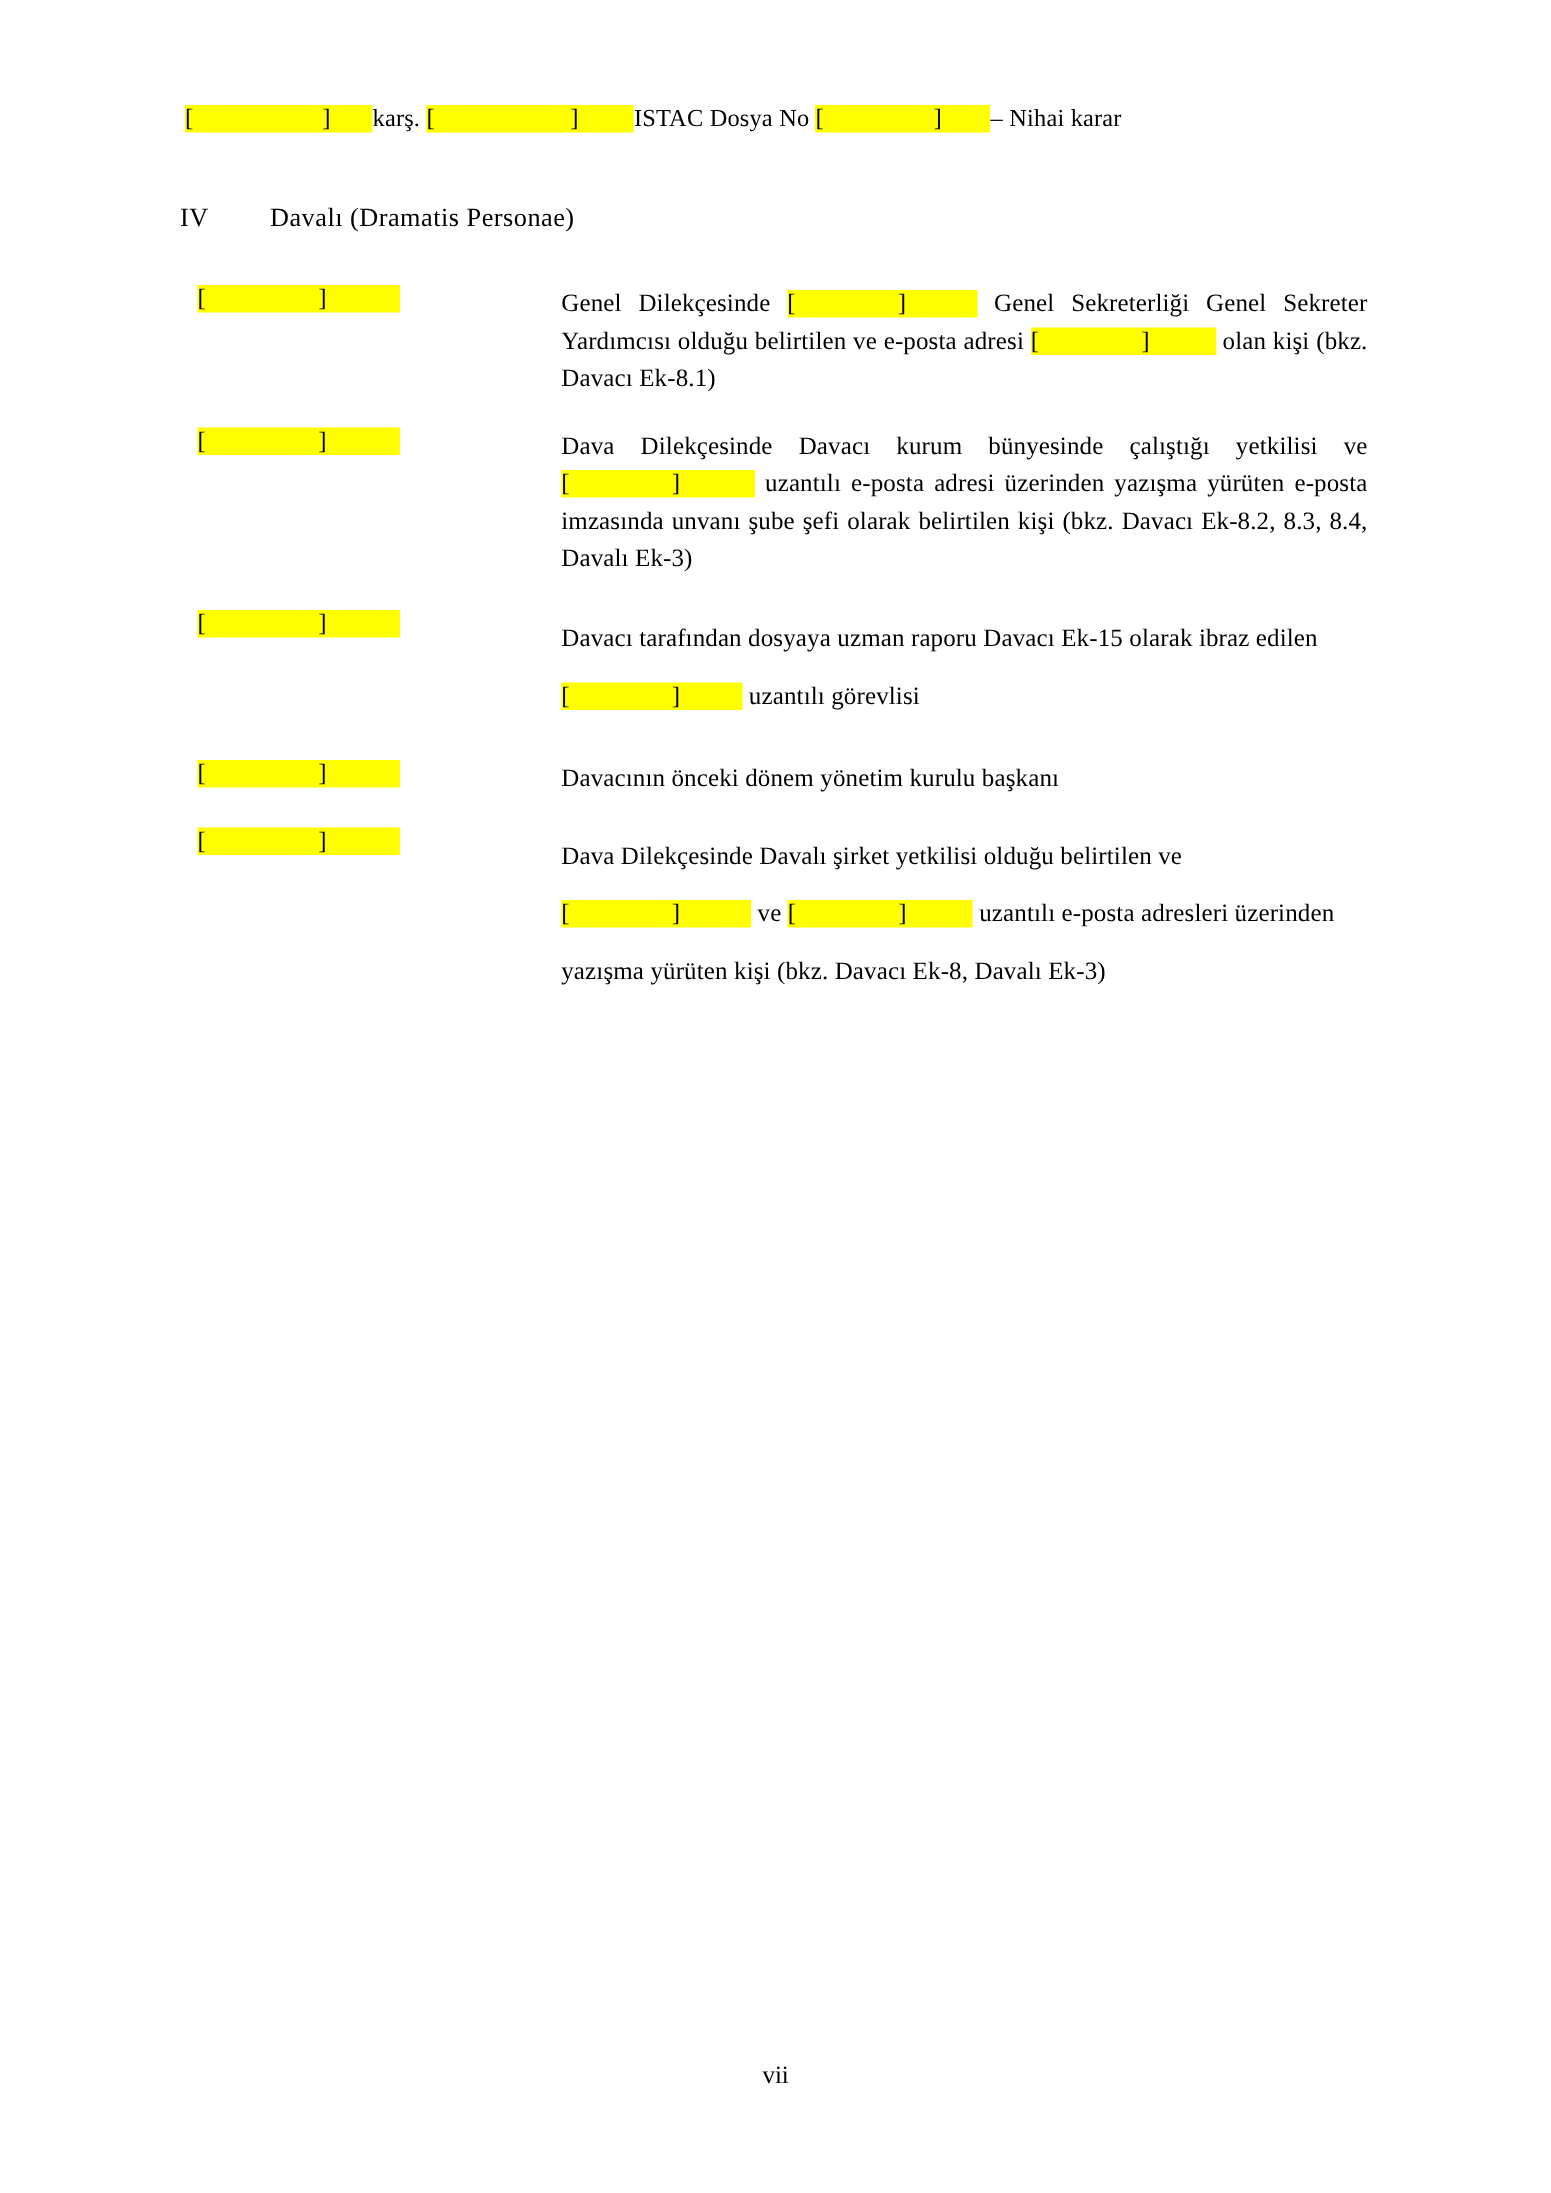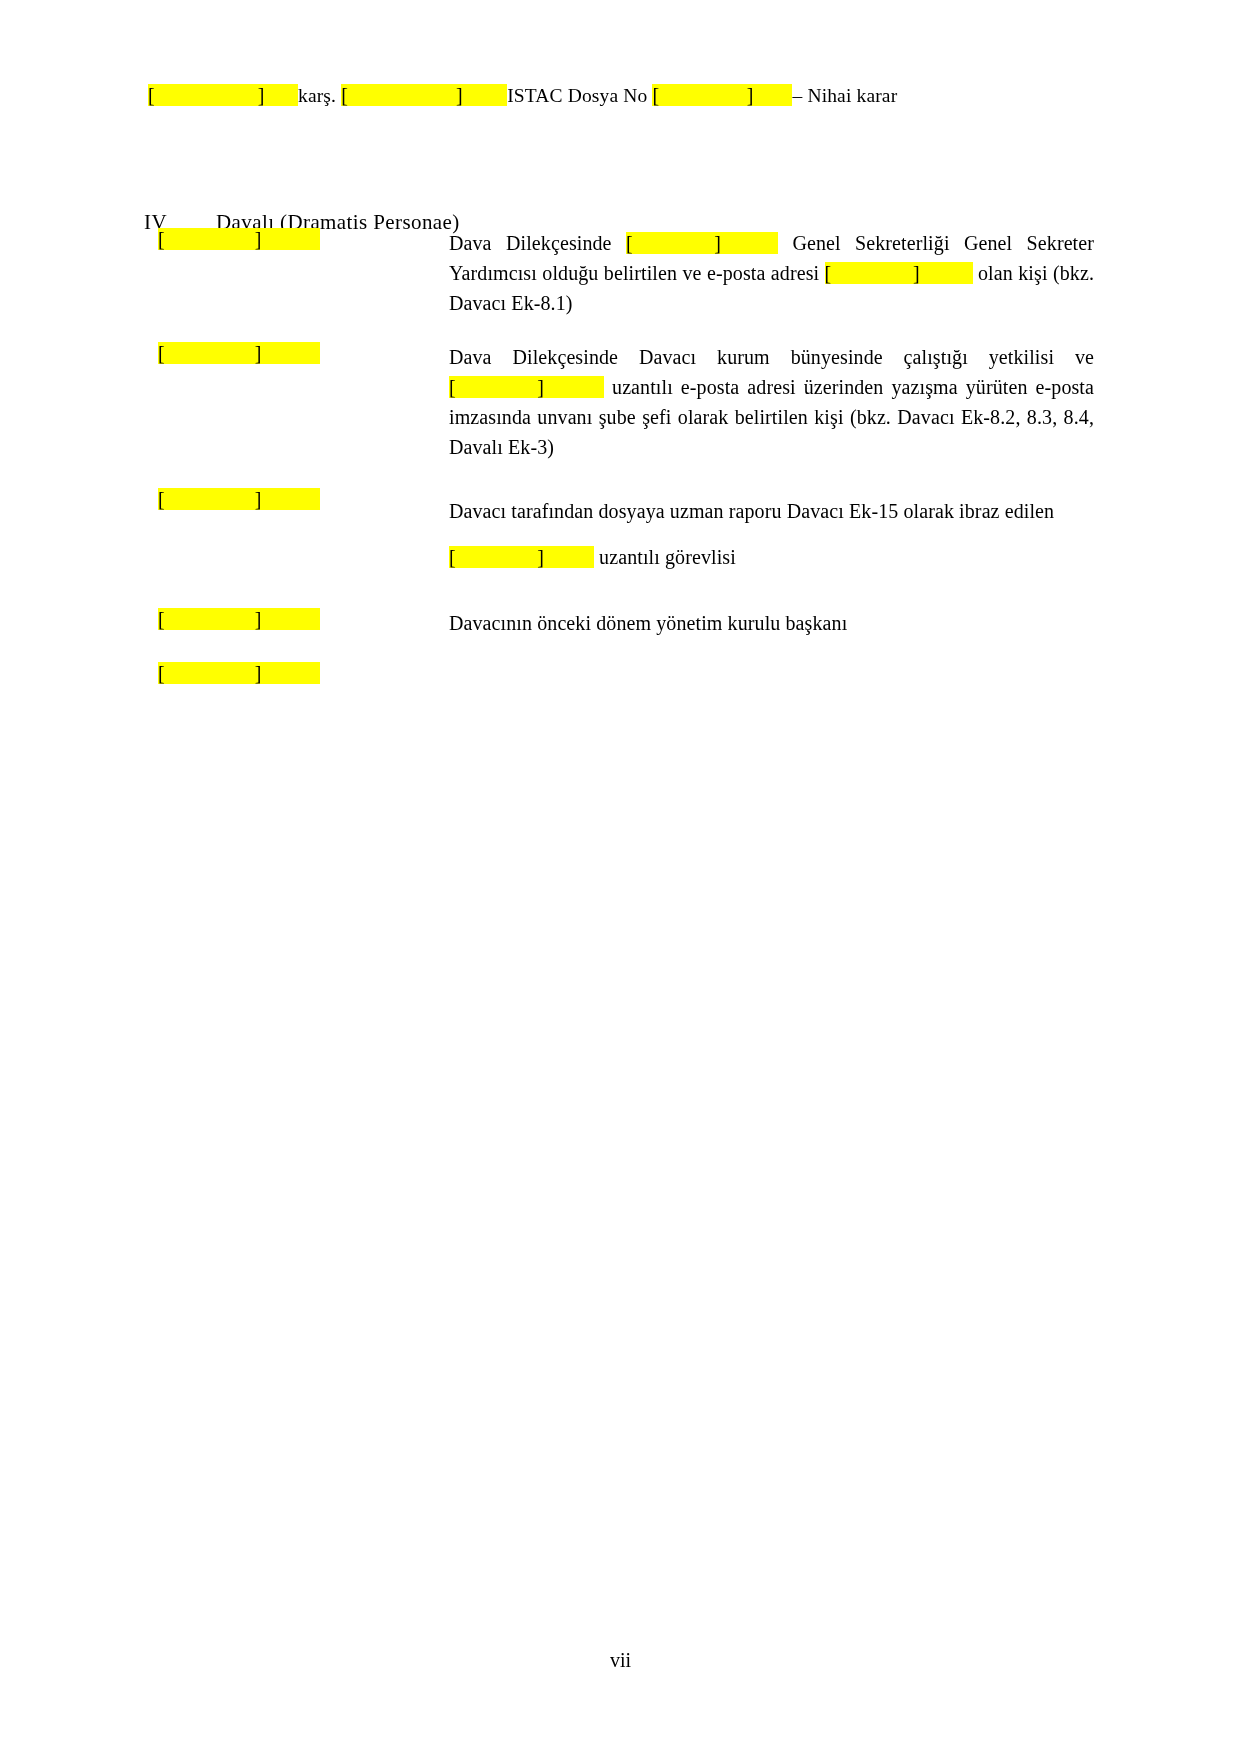--- a/index.html
+++ b/index.html
@@ -38,21 +38,20 @@
   .section-heading {
     position: absolute;
     left: 144px;
     top: 162px;
     font-size: 21px;
     letter-spacing: 0.4px;
   }
   .section-heading .numeral {
     display: inline-block;
     width: 72px;
-    margin-top: 48px;
   }
 
   
   .entries {
     position: absolute;
     left: 144px;
     top: 228px;
     width: 950px;
   }
   .entry {
@@ -130,21 +129,21 @@
     <span class="numeral">IV</span><span>Davalı (Dramatis Personae)</span>
   </div>
 
   <div class="entries">
 
     <div class="entry e1">
       <div class="entry-term">
         <span class="redact w-term">[                  ]</span>
       </div>
       <div class="entry-body justified">
-        <span>Dava Dilekçesinde </span><span class="redact w-d">[                ]</span><span> Genel Sekreterliği Genel Sekreter Yardımcısı olduğu belirtilen ve e-posta adresi </span><span class="redact w-e">[                ]</span><span> olan kişi (bkz. Davacı Ek-8.1)</span>
+        <span>Genel Dilekçesinde </span><span class="redact w-d">[                ]</span><span> Genel Sekreterliği Genel Sekreter Yardımcısı olduğu belirtilen ve e-posta adresi </span><span class="redact w-e">[                ]</span><span> olan kişi (bkz. Davacı Ek-8.1)</span>
       </div>
     </div>
 
     <div class="entry e2">
       <div class="entry-term">
         <span class="redact w-term">[                  ]</span>
       </div>
       <div class="entry-body justified">
         <span>Dava Dilekçesinde Davacı kurum bünyesinde çalıştığı yetkilisi ve </span><span class="redact w-f">[                ]</span><span> uzantılı e-posta adresi üzerinden yazışma yürüten e-posta imzasında unvanı şube şefi olarak belirtilen kişi (bkz. Davacı Ek-8.2, 8.3, 8.4, Davalı Ek-3)</span>
       </div>
@@ -165,19 +164,22 @@
       </div>
       <div class="entry-body">
         <span>Davacının önceki dönem yönetim kurulu başkanı</span>
       </div>
     </div>
 
     <div class="entry e5">
       <div class="entry-term">
         <span class="redact w-term">[                  ]</span>
       </div>
+      <div class="entry-body loose">
+        <span>Dava Dilekçesinde Davalı şirket yetkilisi olduğu belirtilen ve </span><span class="redact w-h">[                ]</span><span> ve </span><span class="redact w-i">[                ]</span><span> uzantılı e-posta adresleri üzerinden yazışma yürüten kişi (bkz. Davacı Ek-8, Davalı Ek-3)</span>
+      </div>
     </div>
 
   </div>
 
   <div class="page-number">vii</div>
 
 </div>
 
 </body></html>

